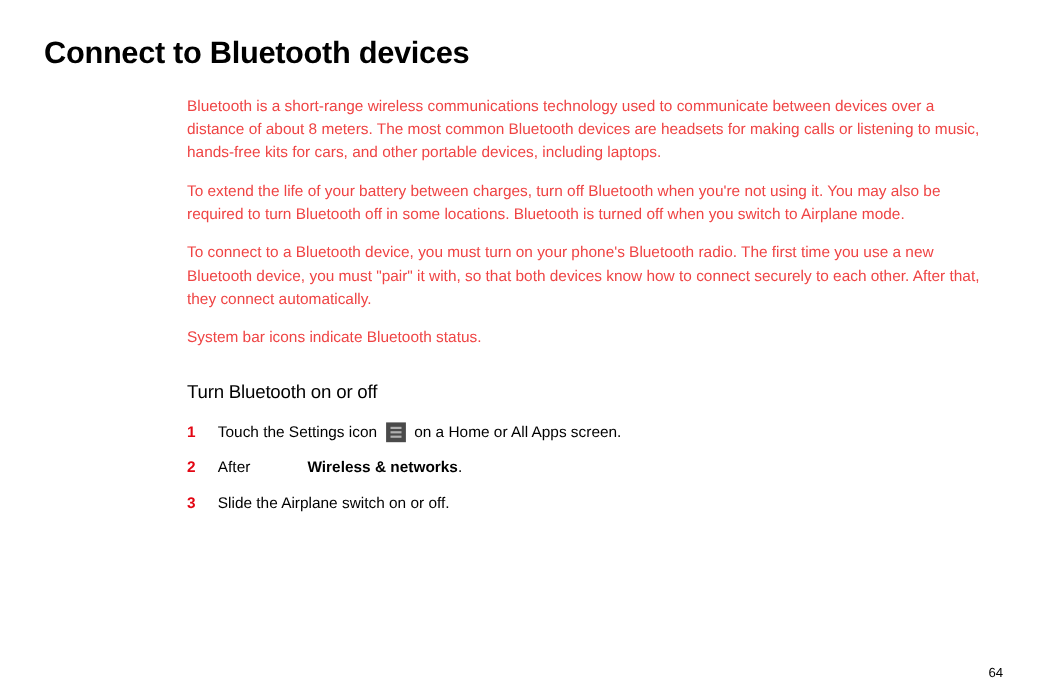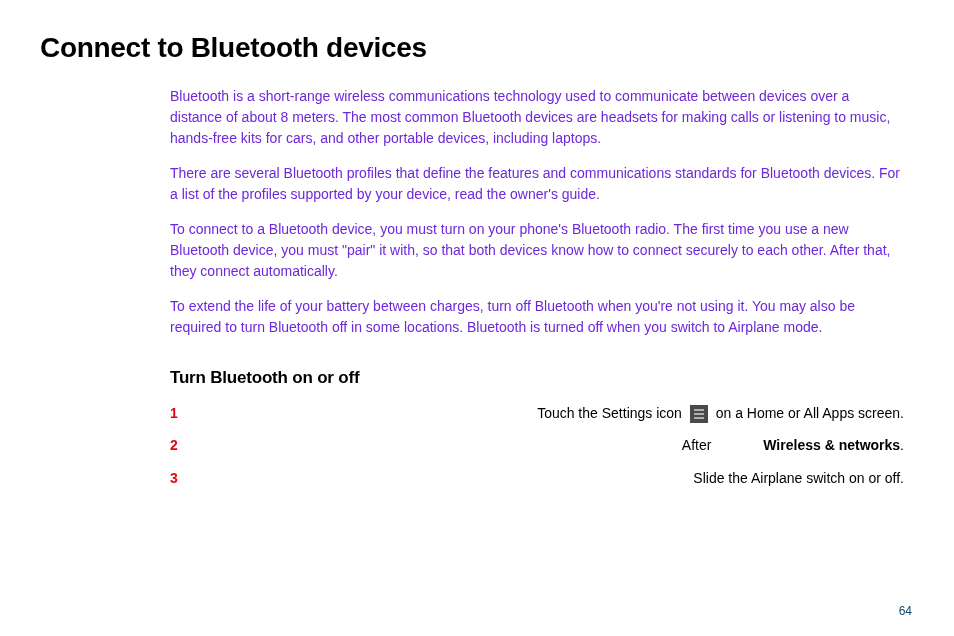--- a/index.html
+++ b/index.html
@@ -23,25 +23,25 @@
       letter-spacing: -0.3px;
     }
     .body-content {
       margin-left: 130px;
       margin-right: 10px;
     }
     .paragraph {
       font-size: 14px;
       line-height: 1.5;
       margin-bottom: 14px;
-      color: #6d28d9;
+      color: #ef4444;
     }
     .sub-heading {
       font-size: 17px;
-      font-weight: bold;
+      font-weight: normal;
       margin-top: 30px;
       margin-bottom: 14px;
       letter-spacing: -0.2px;
     }
     .step-list {
       list-style: none;
     }
     .step-item {
       display: flex;
       align-items: flex-start;
@@ -50,21 +50,20 @@
       line-height: 1.6;
     }
     .step-number {
       color: #e30613;
       font-weight: bold;
       width: 28px;
       flex-shrink: 0;
     }
     .step-text {
       flex: 1;
-      text-align: right;
     }
     .bold {
       font-weight: bold;
       margin-left: 48px;
     }
     .settings-icon {
       display: inline-block;
       vertical-align: middle;
       width: 18px;
       height: 18px;
@@ -80,34 +79,34 @@
       top: 4px;
       height: 2px;
       background: #b0b0b0;
       box-shadow: 0 4px 0 #b0b0b0, 0 8px 0 #b0b0b0;
     }
     .page-number {
       position: absolute;
       bottom: 18px;
       right: 42px;
       font-size: 12px;
-      color: #0c4a6e;
+      color: #000000;
     }
   </style>
 </head>
 <body>
 
 <h1 class="page-title">Connect to Bluetooth devices</h1>
 
 <div class="body-content">
 
   <p class="paragraph">Bluetooth is a short-range wireless communications technology used to communicate between devices over a distance of about 8 meters. The most common Bluetooth devices are headsets for making calls or listening to music, hands-free kits for cars, and other portable devices, including laptops.</p>
-  <p class="paragraph">There are several Bluetooth profiles that define the features and communications standards for Bluetooth devices. For a list of the profiles supported by your device, read the owner's guide.</p>
+  <p class="paragraph">To extend the life of your battery between charges, turn off Bluetooth when you're not using it. You may also be required to turn Bluetooth off in some locations. Bluetooth is turned off when you switch to Airplane mode.</p>
   <p class="paragraph">To connect to a Bluetooth device, you must turn on your phone's Bluetooth radio. The first time you use a new Bluetooth device, you must "pair" it with, so that both devices know how to connect securely to each other. After that, they connect automatically.</p>
-  <p class="paragraph">To extend the life of your battery between charges, turn off Bluetooth when you're not using it. You may also be required to turn Bluetooth off in some locations. Bluetooth is turned off when you switch to Airplane mode.</p>
+  <p class="paragraph">System bar icons indicate Bluetooth status.</p>
 
   <h2 class="sub-heading">Turn Bluetooth on or off</h2>
 
   <ol class="step-list">
     <li class="step-item">
       <span class="step-number">1</span>
       <span class="step-text">
         <span>Touch the Settings icon </span>
         <span class="settings-icon"></span>
         <span> on a Home or All Apps screen.</span>

